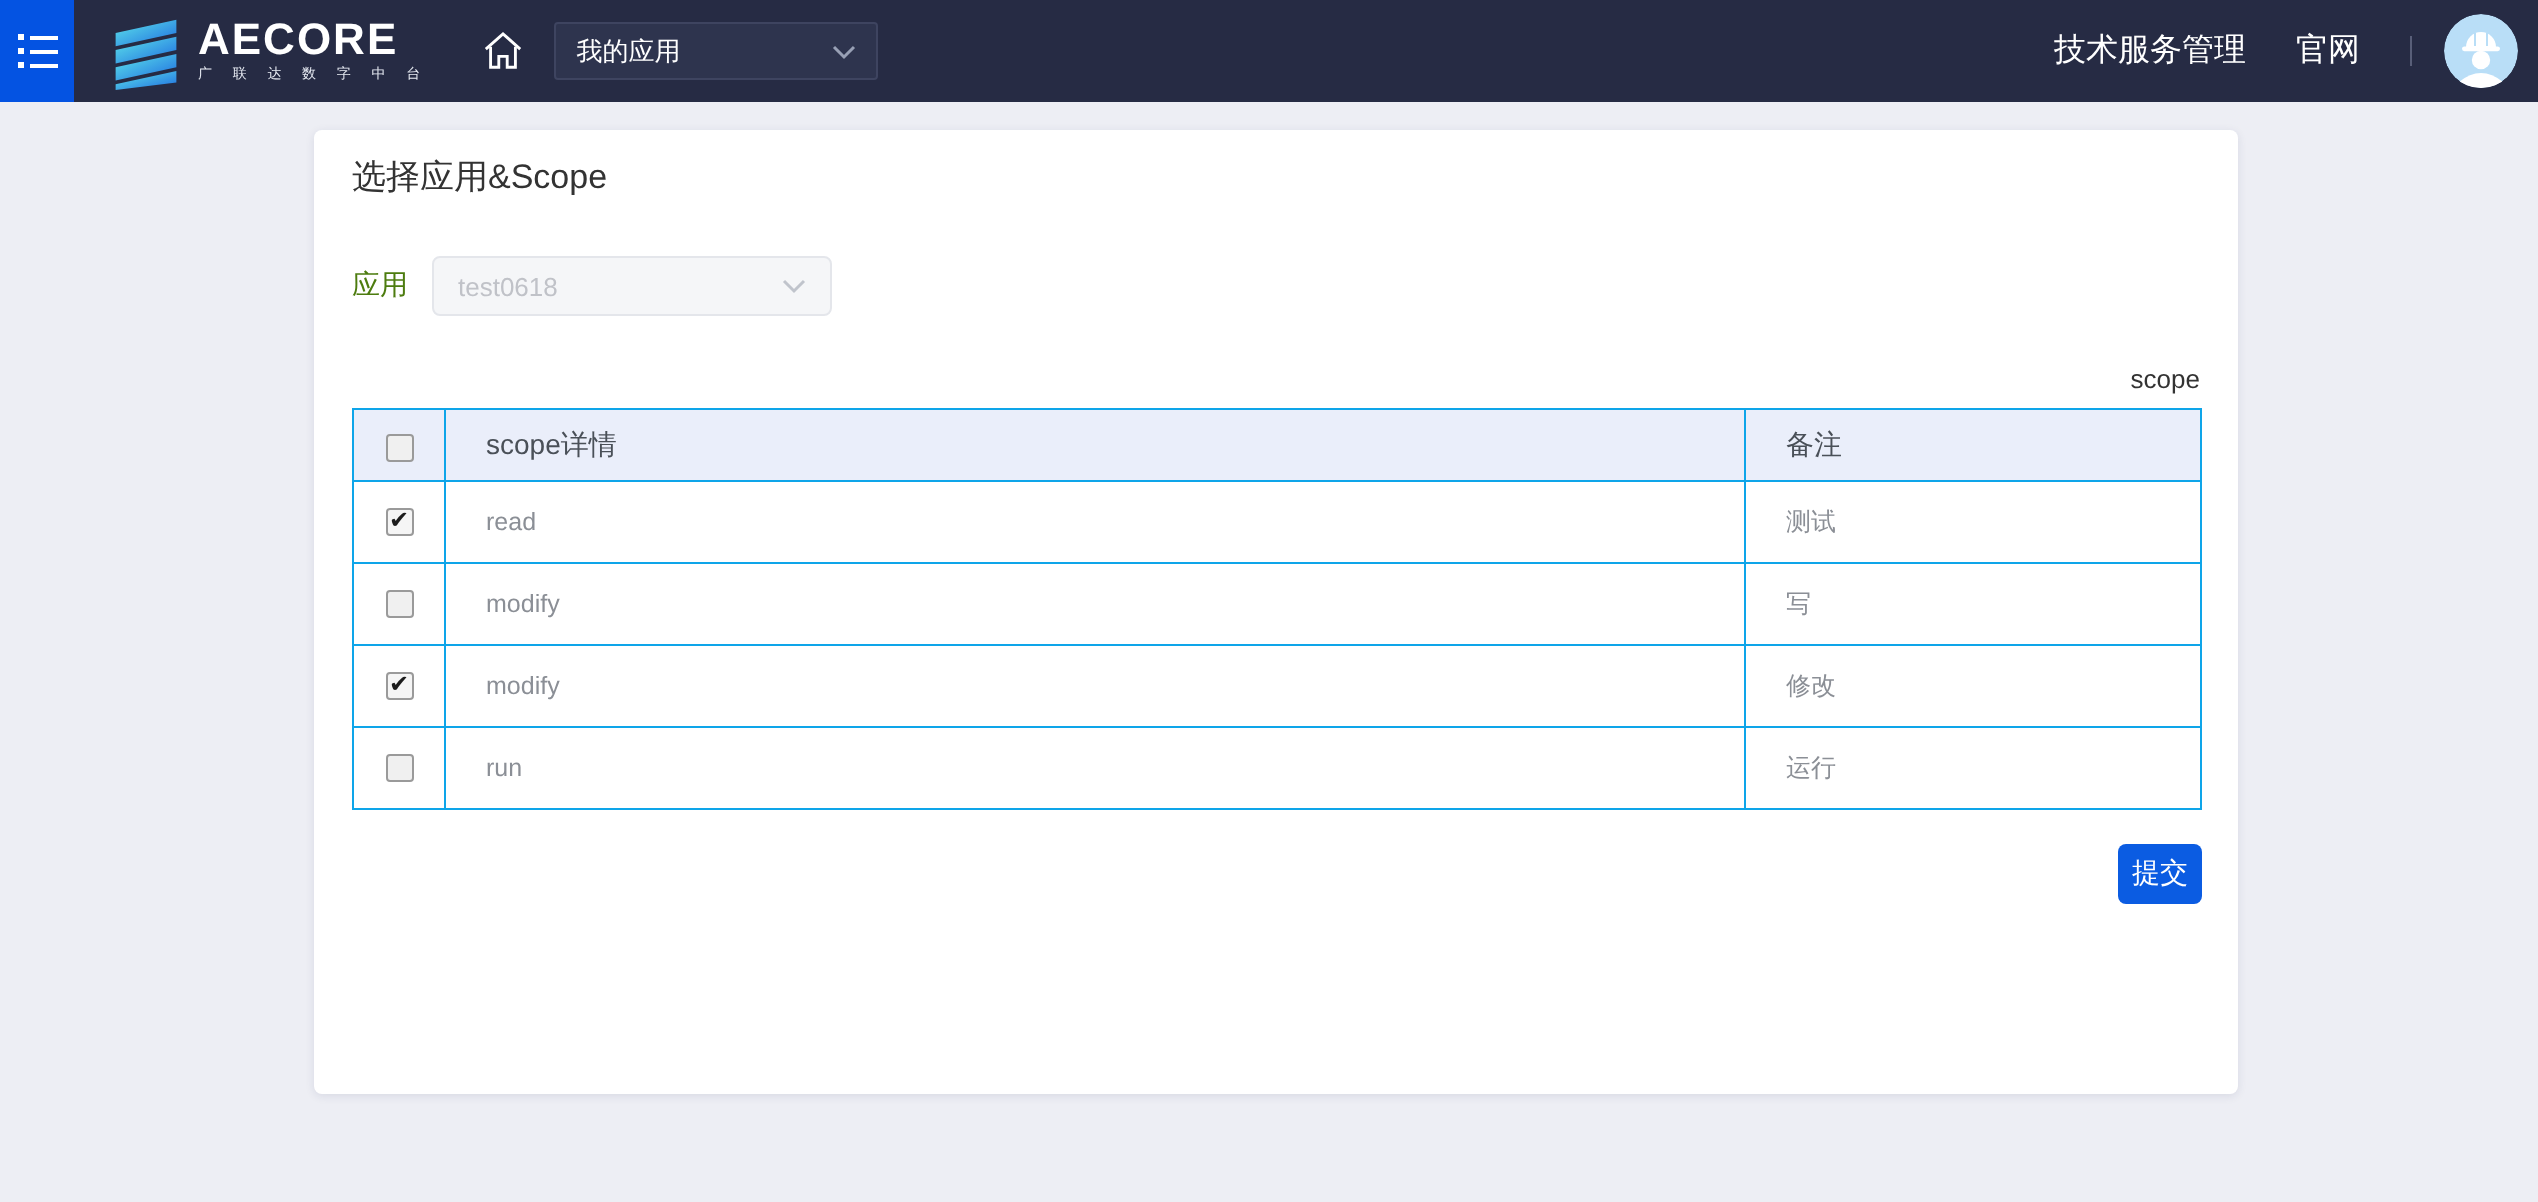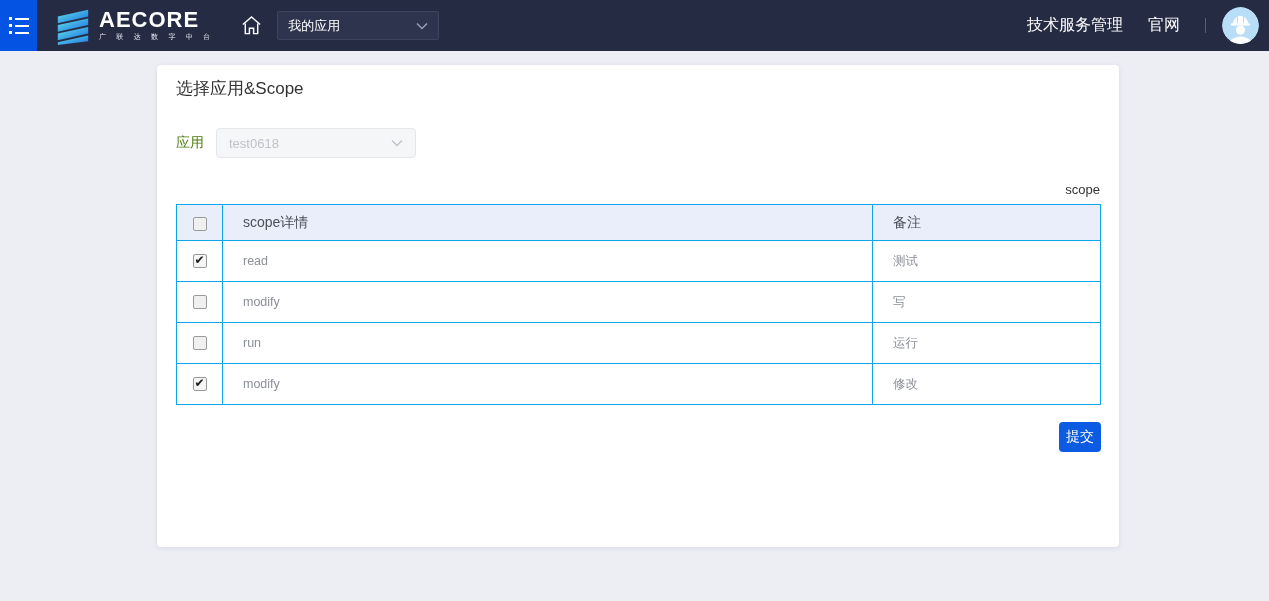--- a/index.html
+++ b/index.html
@@ -198,29 +198,29 @@
           <td class="cb"><span class="checkbox checked"></span></td>
           <td>read</td>
           <td class="remark-cell">测试</td>
         </tr>
         <tr>
           <td class="cb"><span class="checkbox"></span></td>
           <td>modify</td>
           <td class="remark-cell">写</td>
         </tr>
         <tr>
+          <td class="cb"><span class="checkbox checked"></span></td>
+          <td>modify</td>
+          <td class="remark-cell">修改</td>
+        </tr>
+        <tr>
           <td class="cb"><span class="checkbox"></span></td>
           <td>run</td>
           <td class="remark-cell">运行</td>
         </tr>
-        <tr>
-          <td class="cb"><span class="checkbox checked"></span></td>
-          <td>modify</td>
-          <td class="remark-cell">修改</td>
-        </tr>
       </tbody>
     </table>
 
     <div class="submit-row">
       <button class="submit-btn">提交</button>
     </div>
 
   </section>
 </main>
 

